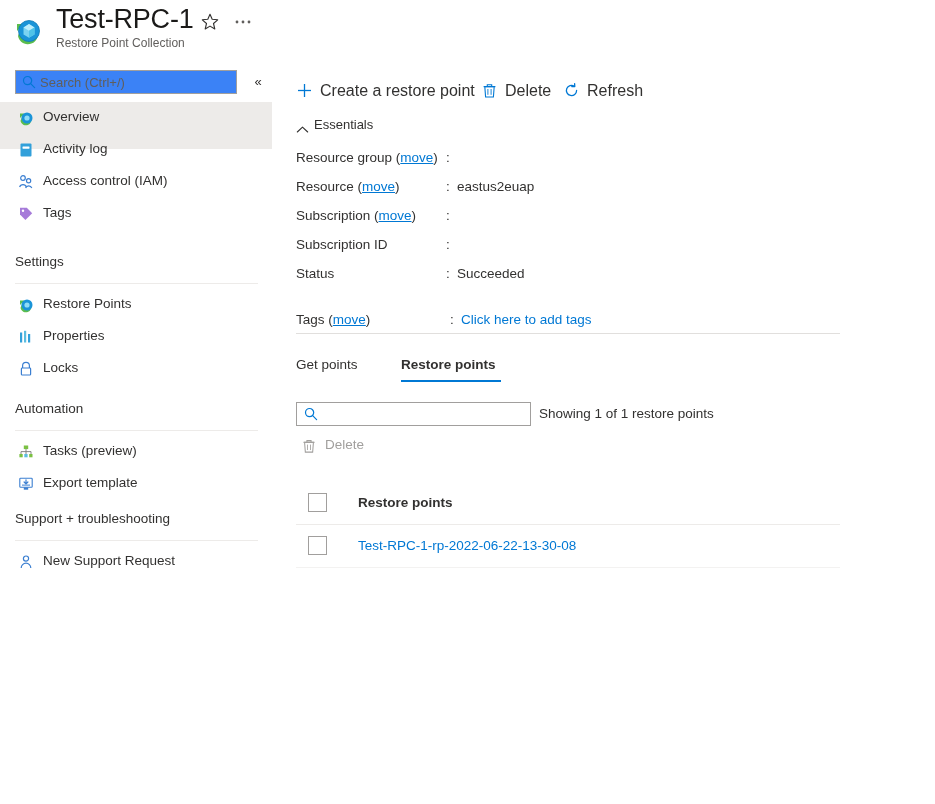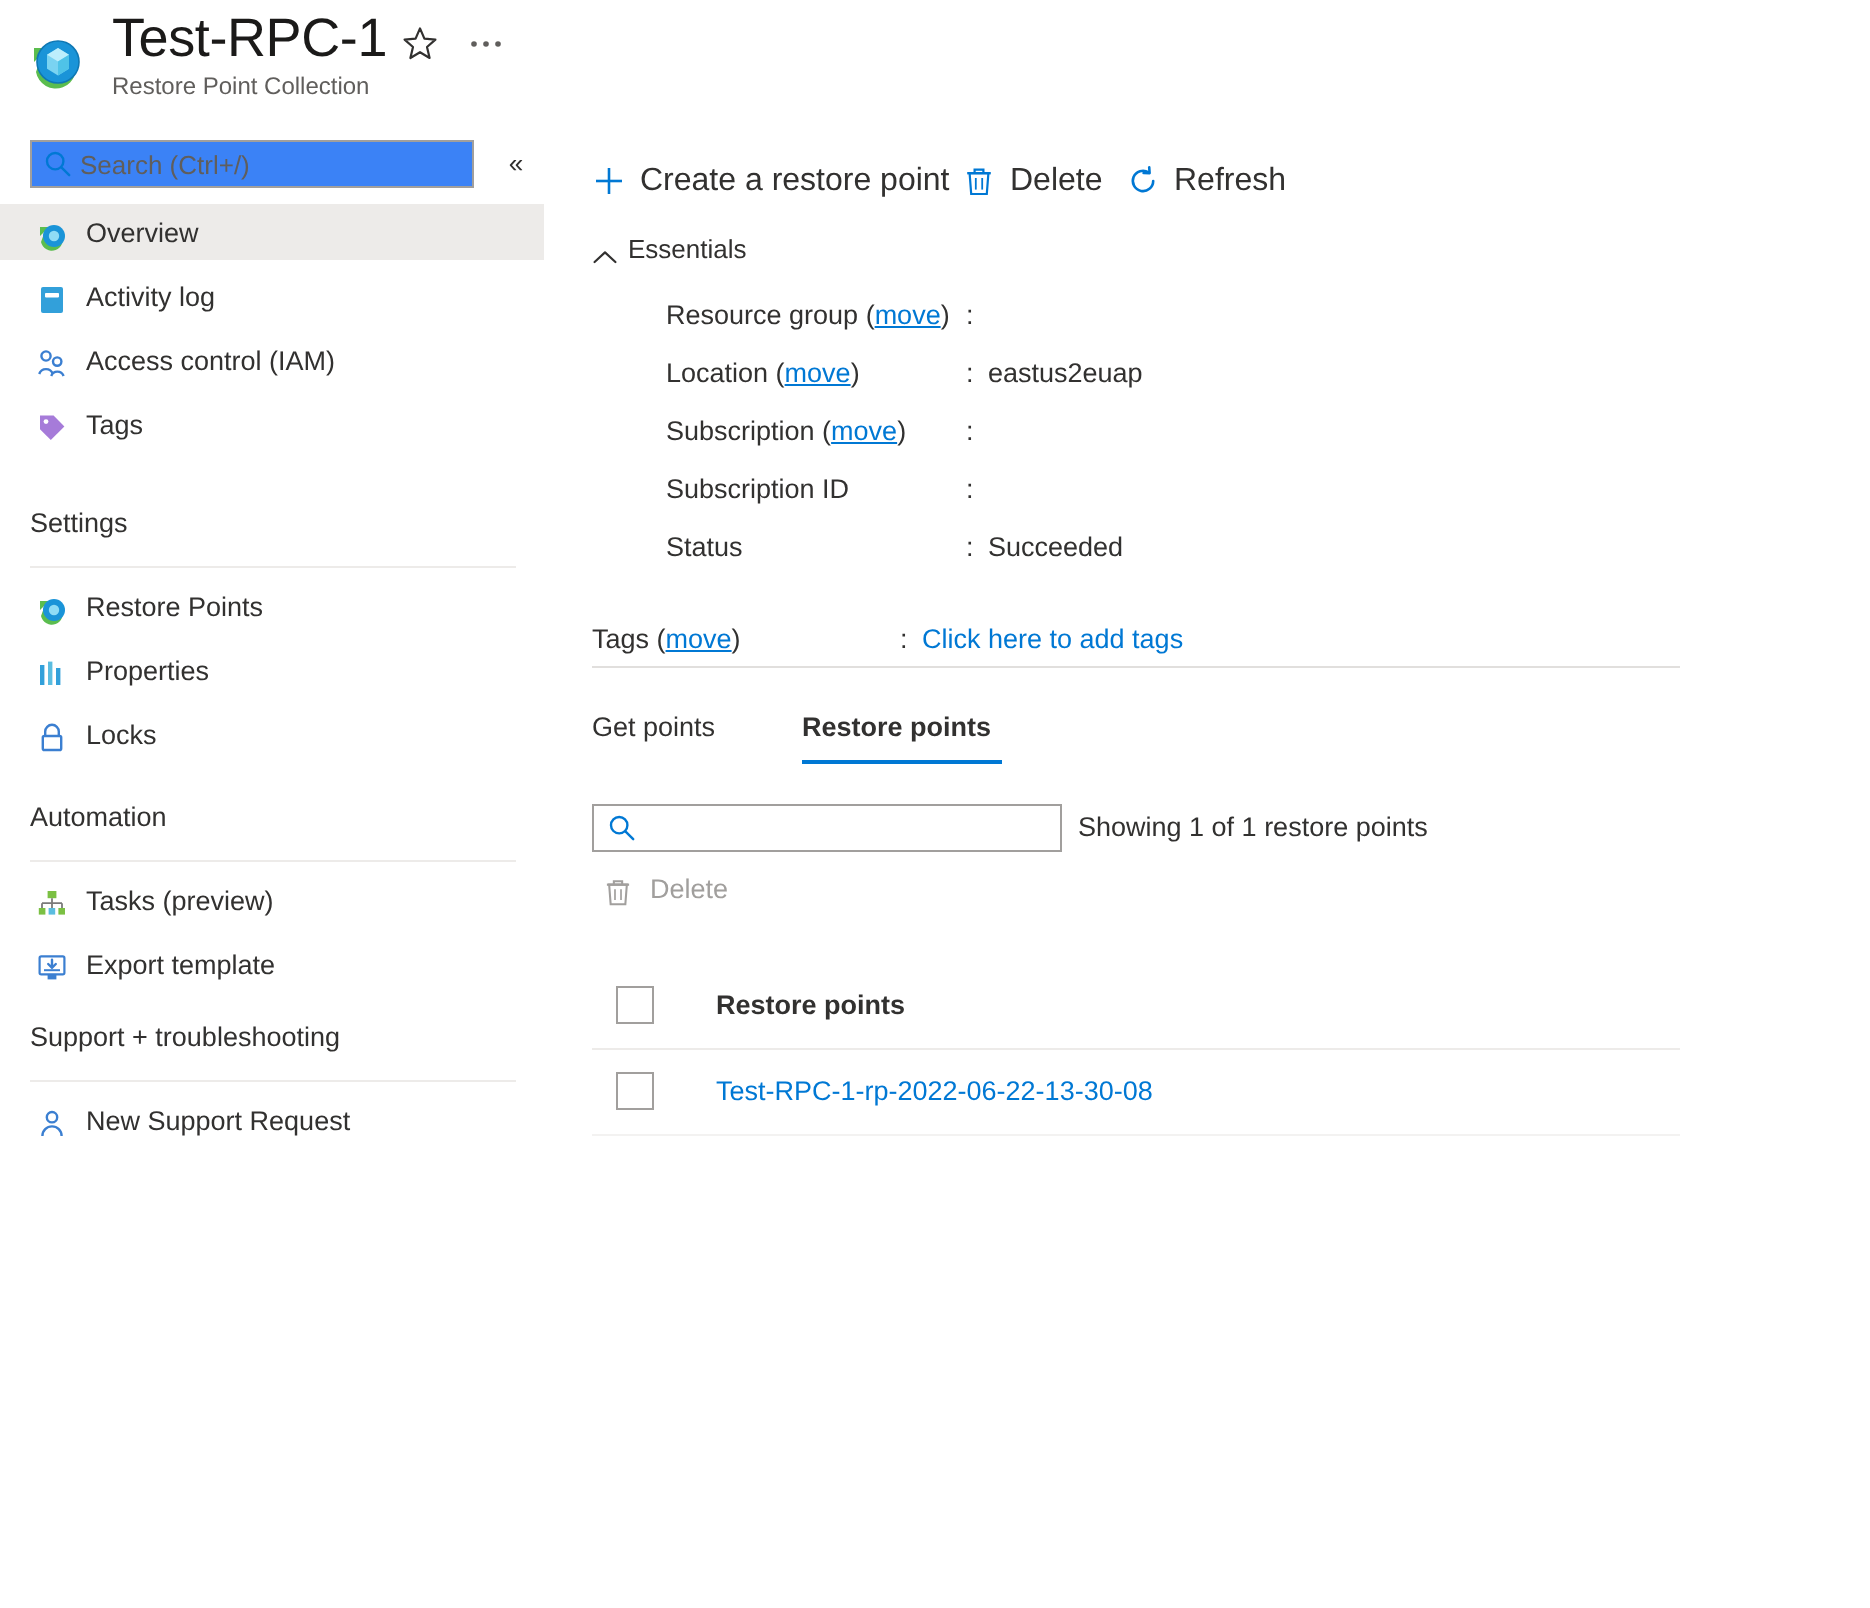--- a/index.html
+++ b/index.html
@@ -127,21 +127,21 @@
     color: #323130;
     font-size: 13px;
     text-align: center;
     line-height: 20px;
   }
 
   .nav-item {
     position: absolute;
     left: 0;
     width: 272px;
-    height: 28px;
+    height: 47px;
     cursor: pointer;
     box-sizing: border-box;
   }
   .nav-item.selected { background: #edebe9; }
   .nav-item .nav-icon {
     position: absolute;
     left: 18px;
     top: 8px;
     width: 16px;
     height: 16px;
@@ -236,21 +236,21 @@
     color: #323130;
     white-space: nowrap;
   }
 
   #essentials-grid {
     position: absolute;
     left: 0;
     top: 88px;
     width: 560px;
   }
-  .ess-row { position: relative; height: 29px; margin-left: 37px; }
+  .ess-row { position: relative; height: 29px; }
   .ess-key {
     position: absolute;
     left: 0;
     top: 0;
     font-size: 13.5px;
     color: #323130;
     white-space: nowrap;
   }
   .ess-colon {
     position: absolute;
@@ -642,21 +642,21 @@
 
   <div id="essentials-grid">
 
     <div class="ess-row">
       <span class="ess-key"><span>Resource group</span> (<span class="move-link">move</span>)</span>
       <span class="ess-colon">:</span>
       <span class="ess-val blank"></span>
     </div>
 
     <div class="ess-row">
-      <span class="ess-key"><span>Location</span> (<span class="move-link">move</span>)</span>
+      <span class="ess-key"><span>Resource</span> (<span class="move-link">move</span>)</span>
       <span class="ess-colon">:</span>
       <span class="ess-val">eastus2euap</span>
     </div>
 
     <div class="ess-row">
       <span class="ess-key"><span>Subscription</span> (<span class="move-link">move</span>)</span>
       <span class="ess-colon">:</span>
     </div>
 
     <div class="ess-row">

